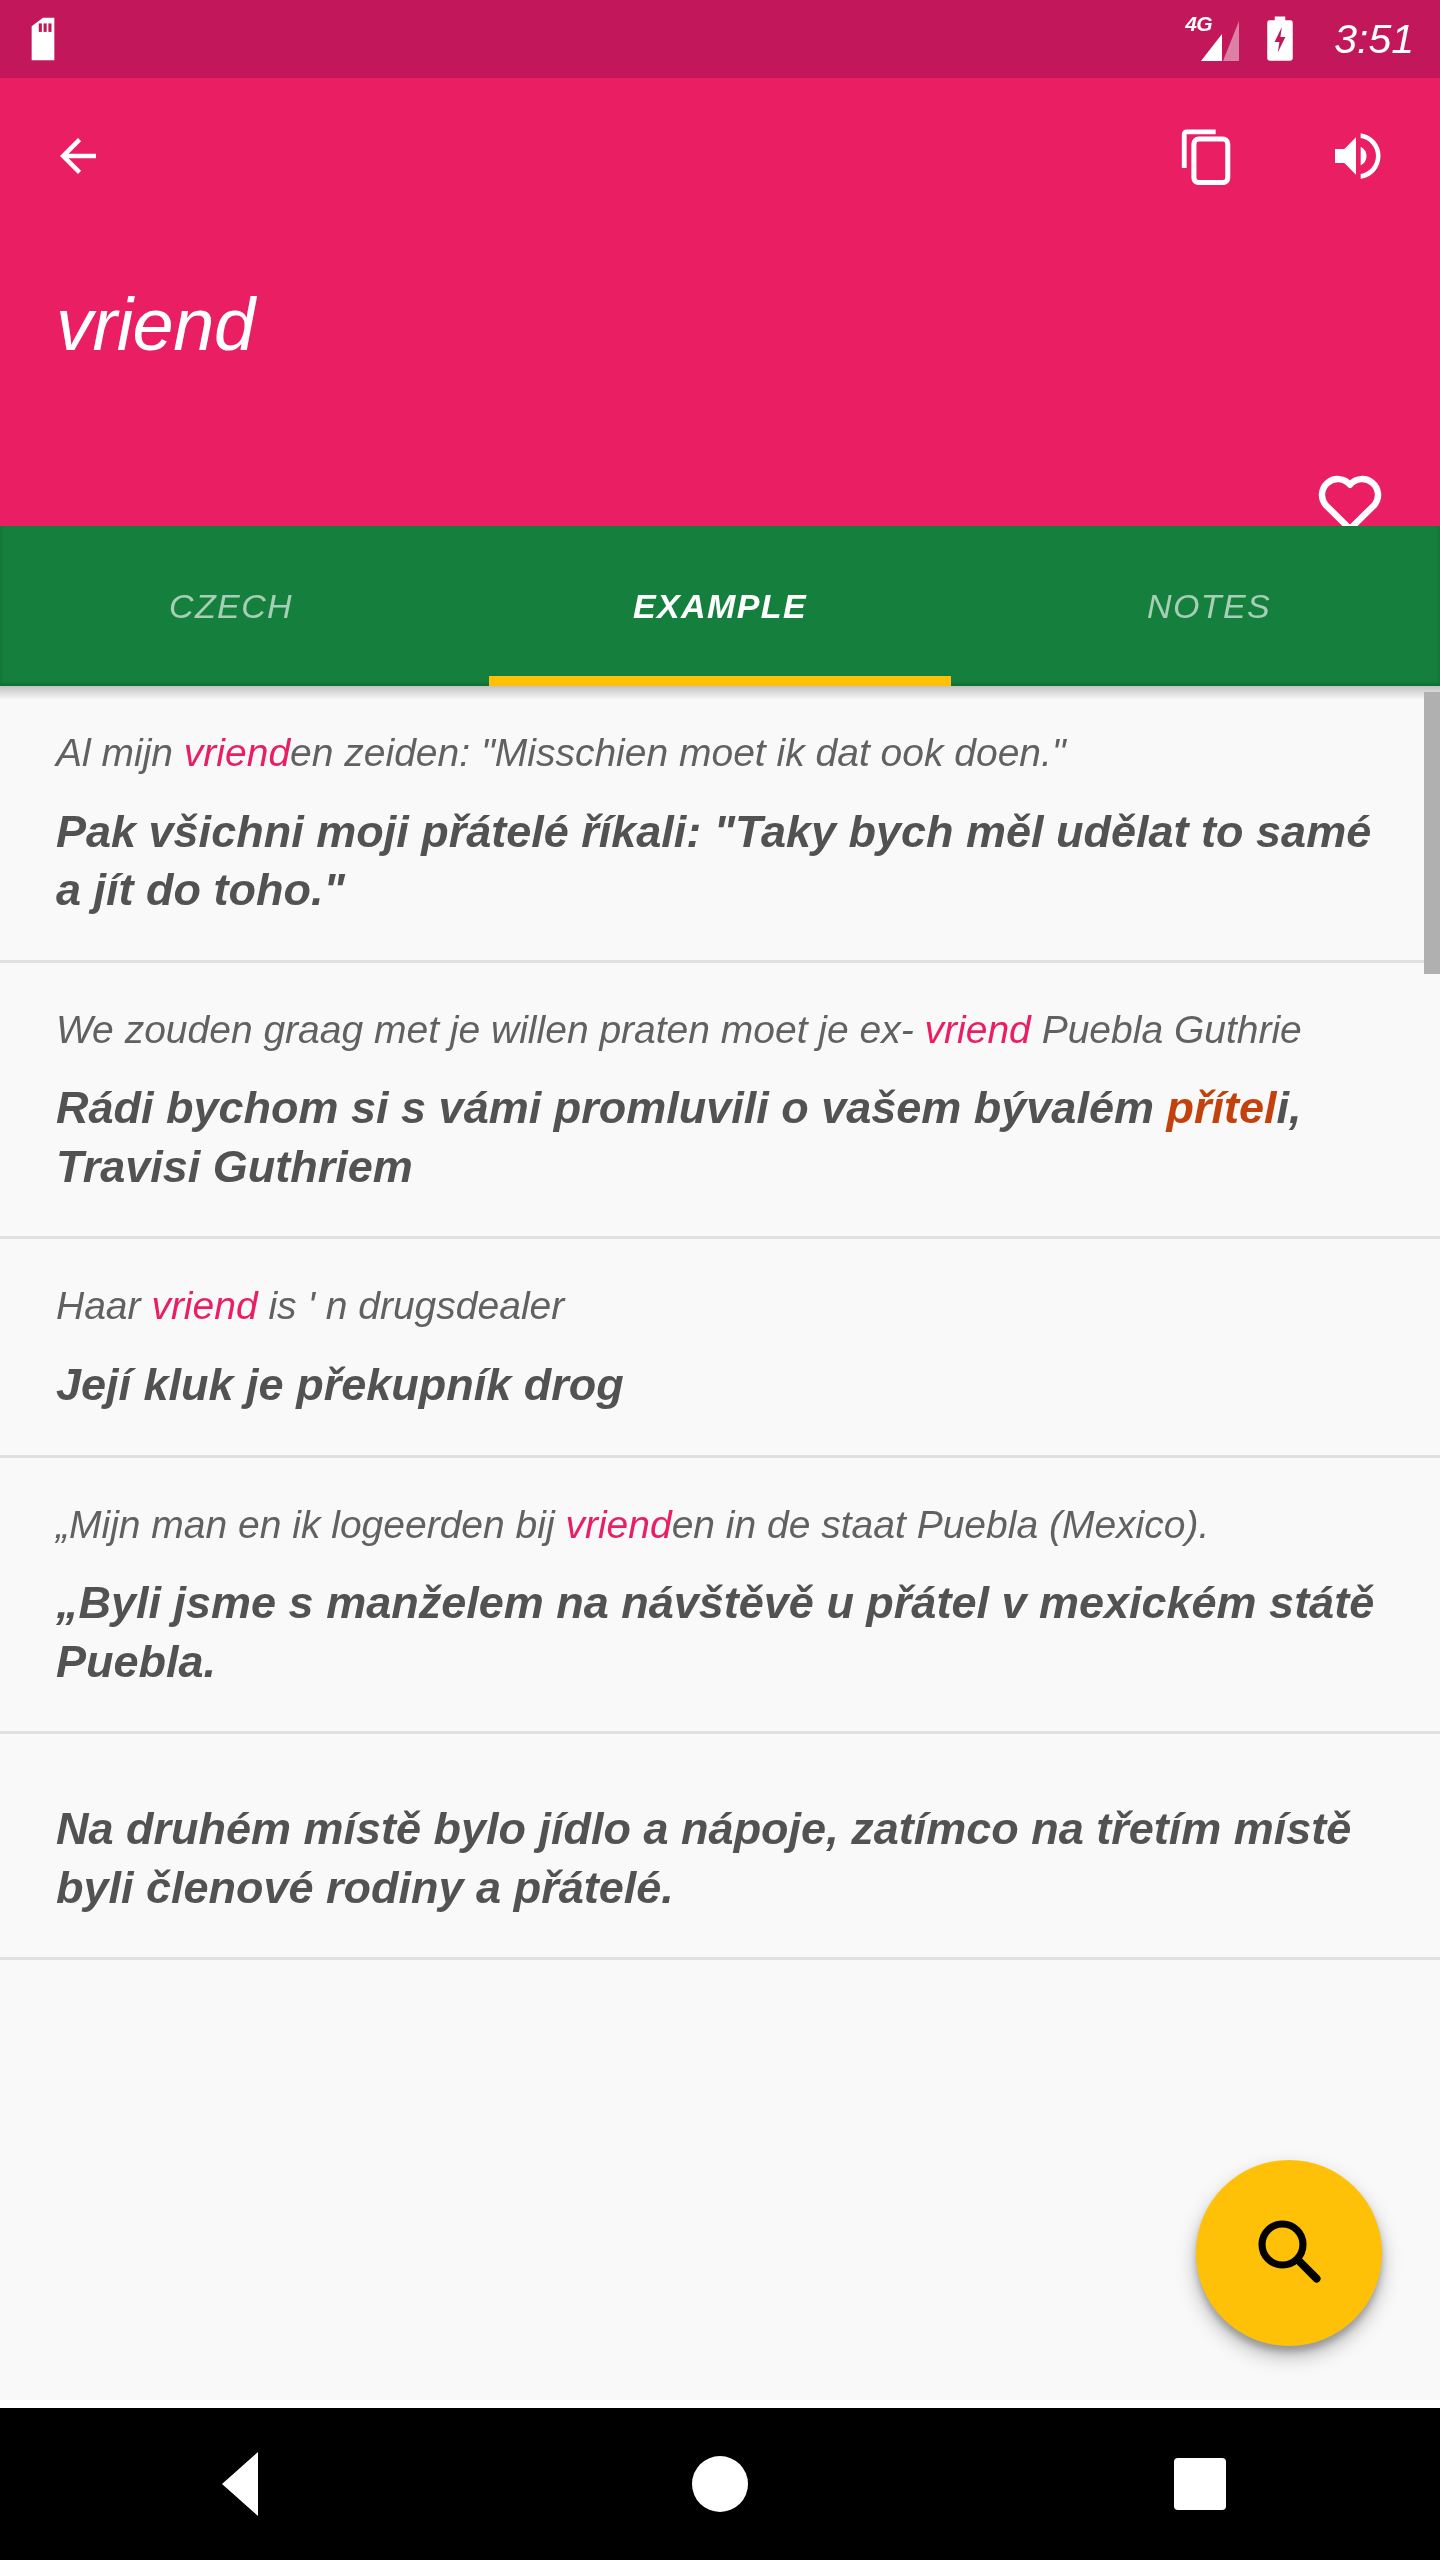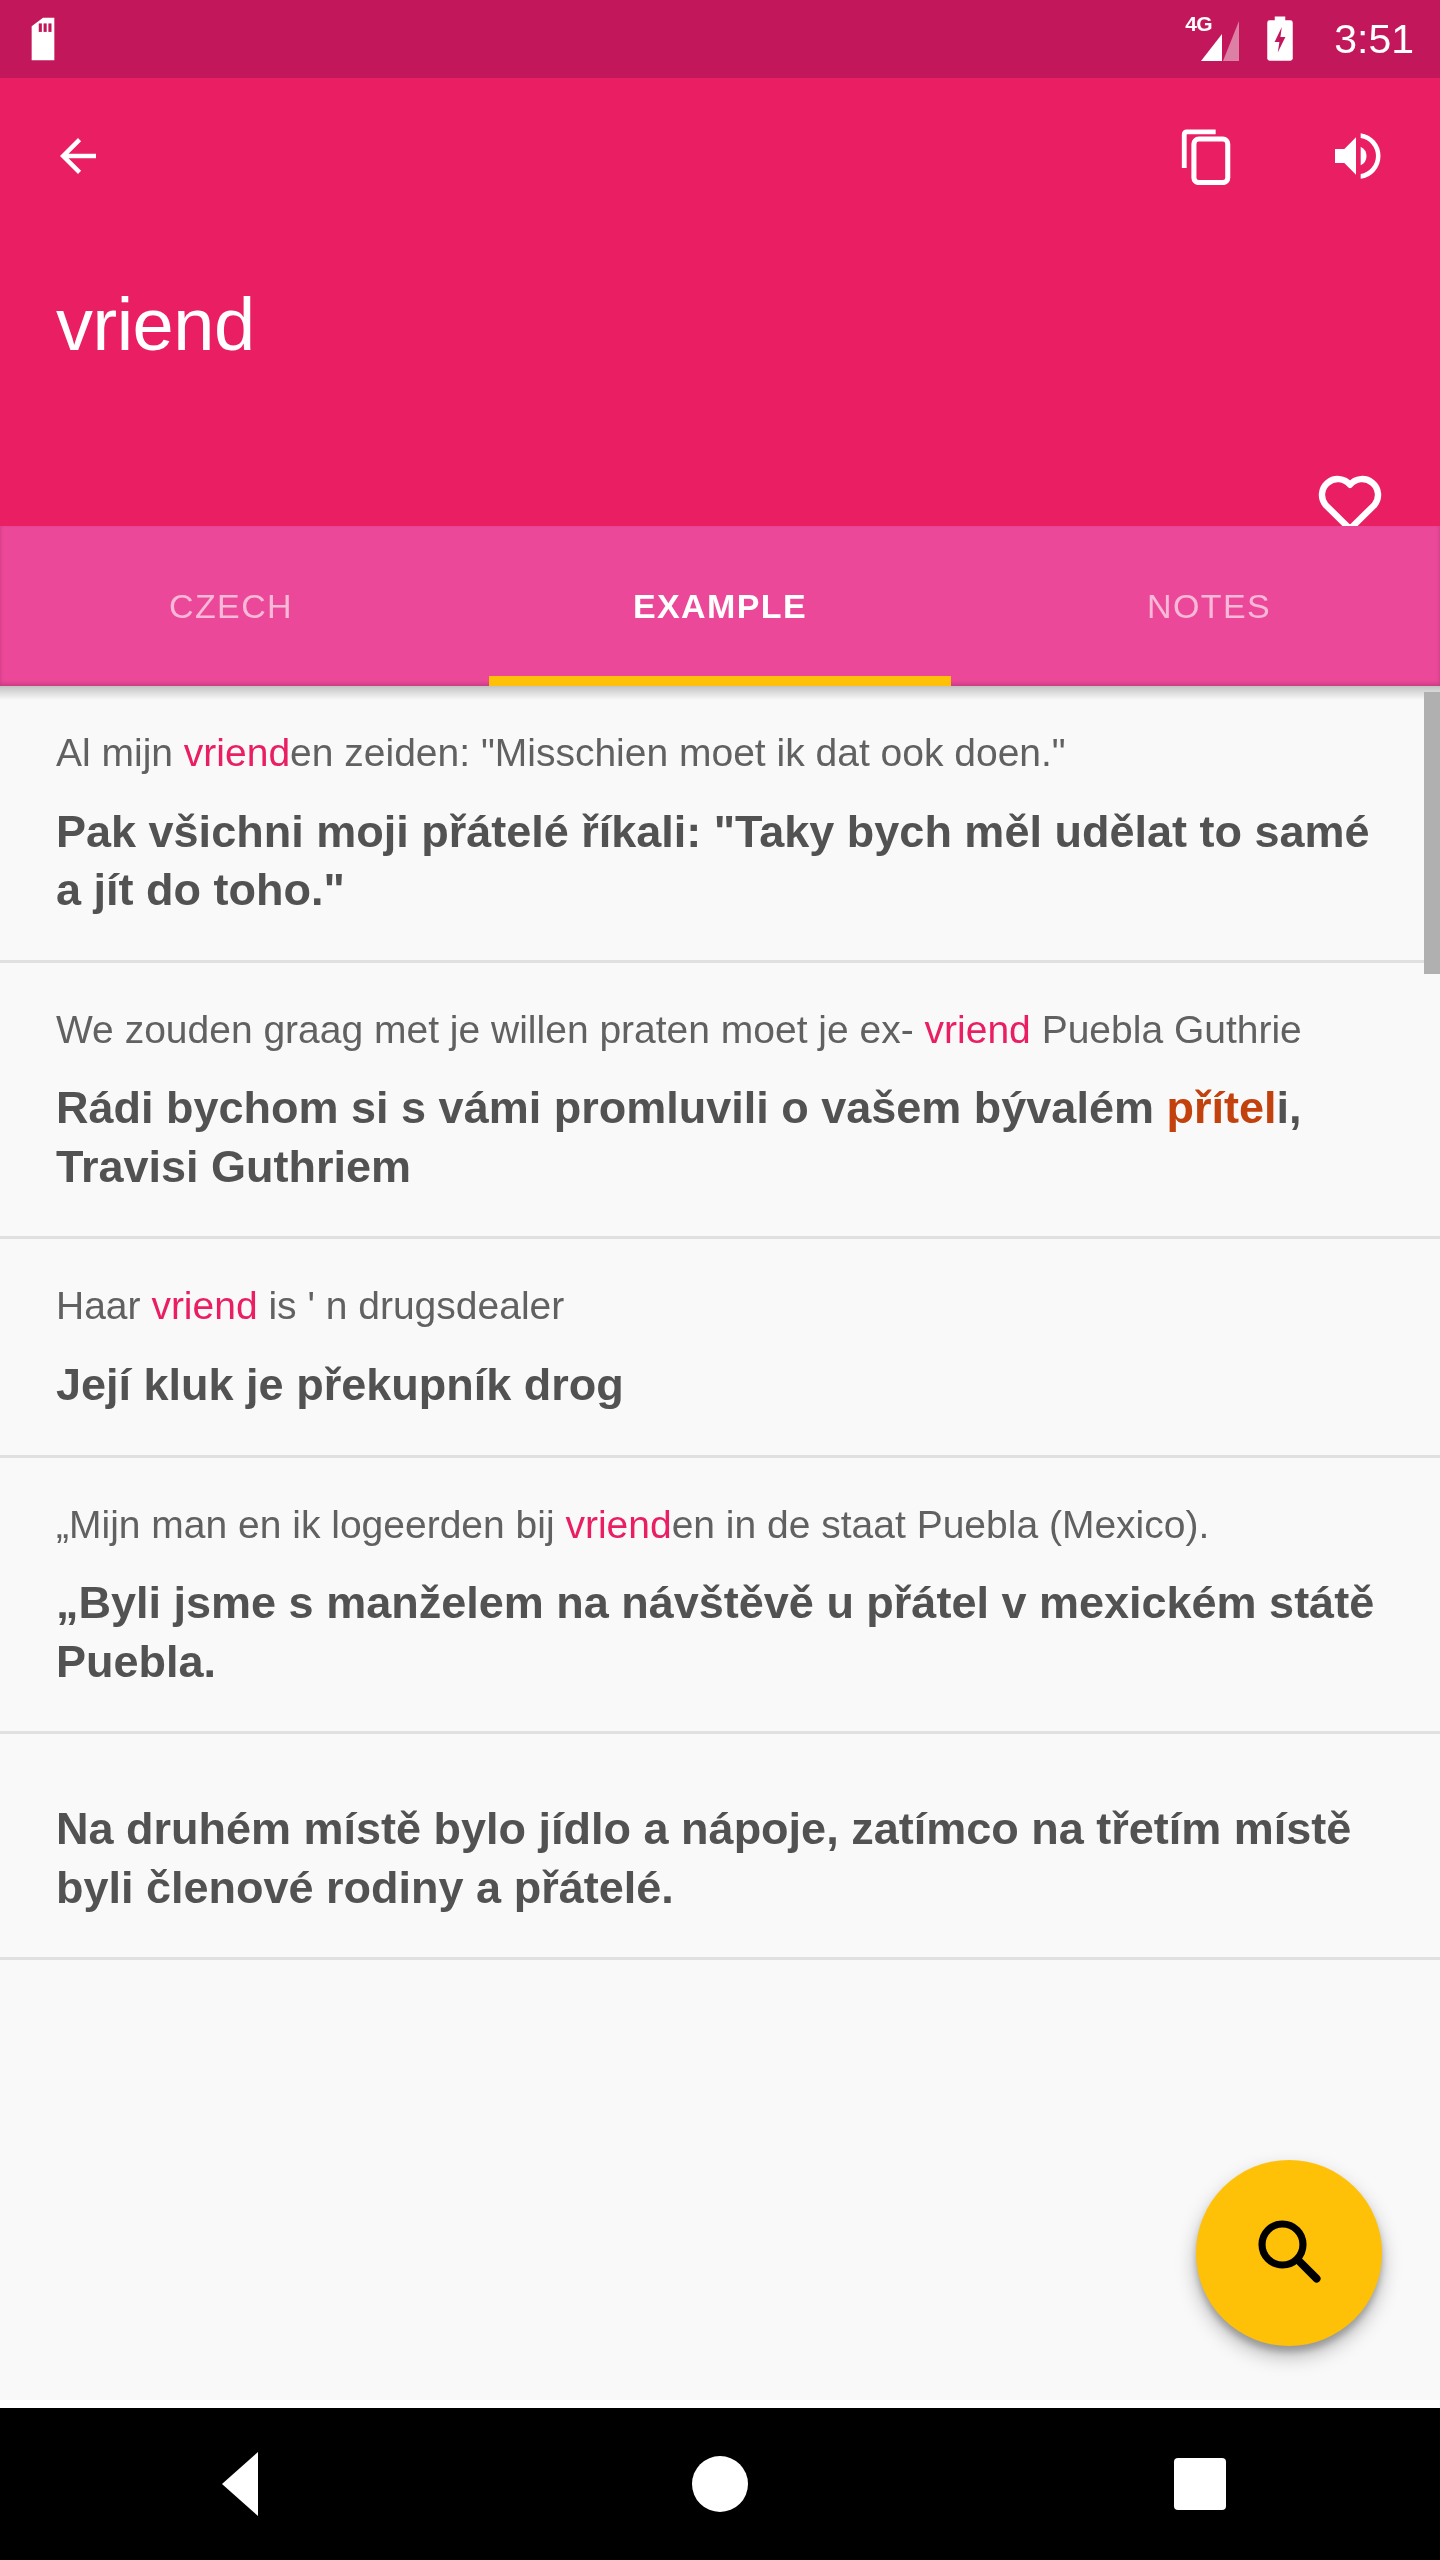--- a/index.html
+++ b/index.html
@@ -2,21 +2,21 @@
 <html><head>
 <meta charset="utf-8">
 <style>
   * { box-sizing: border-box; margin: 0; padding: 0; }
   html, body {
     width: 1440px; height: 2560px;
     background: #ffffff;
     font-family: "Liberation Sans", sans-serif;
     overflow: hidden;
   }
-  #app { position: relative; width: 1440px; height: 2560px; }
+  #app { position: relative; width: 1440px; height: 2560px; font-style: italic; }
 
   
   .statusbar {
     position: absolute; top: 0; left: 0;
     width: 1440px; height: 78px;
     background: #c2185b;
     display: flex; align-items: center;
     padding: 0 26px;
   }
   .sb-left { display: flex; align-items: center; gap: 10px; }
@@ -62,21 +62,21 @@
     position: absolute; right: 42px; top: 378px;
     width: 96px; height: 96px;
     display: flex; align-items: center; justify-content: center;
     cursor: pointer;
   }
 
   
   .tabbar {
     position: absolute; top: 526px; left: 0;
     width: 1440px; height: 160px;
-    background: #ec4899;
+    background: #15803d;
     display: flex;
     box-shadow: 0 -2px 4px rgba(0,0,0,0.18) inset;
     gap: 27px;
   }
   .tab {
     flex: 1 1 0;
     display: flex; align-items: center; justify-content: center;
     position: relative;
     cursor: pointer;
     font-size: 34px; font-weight: 500;

